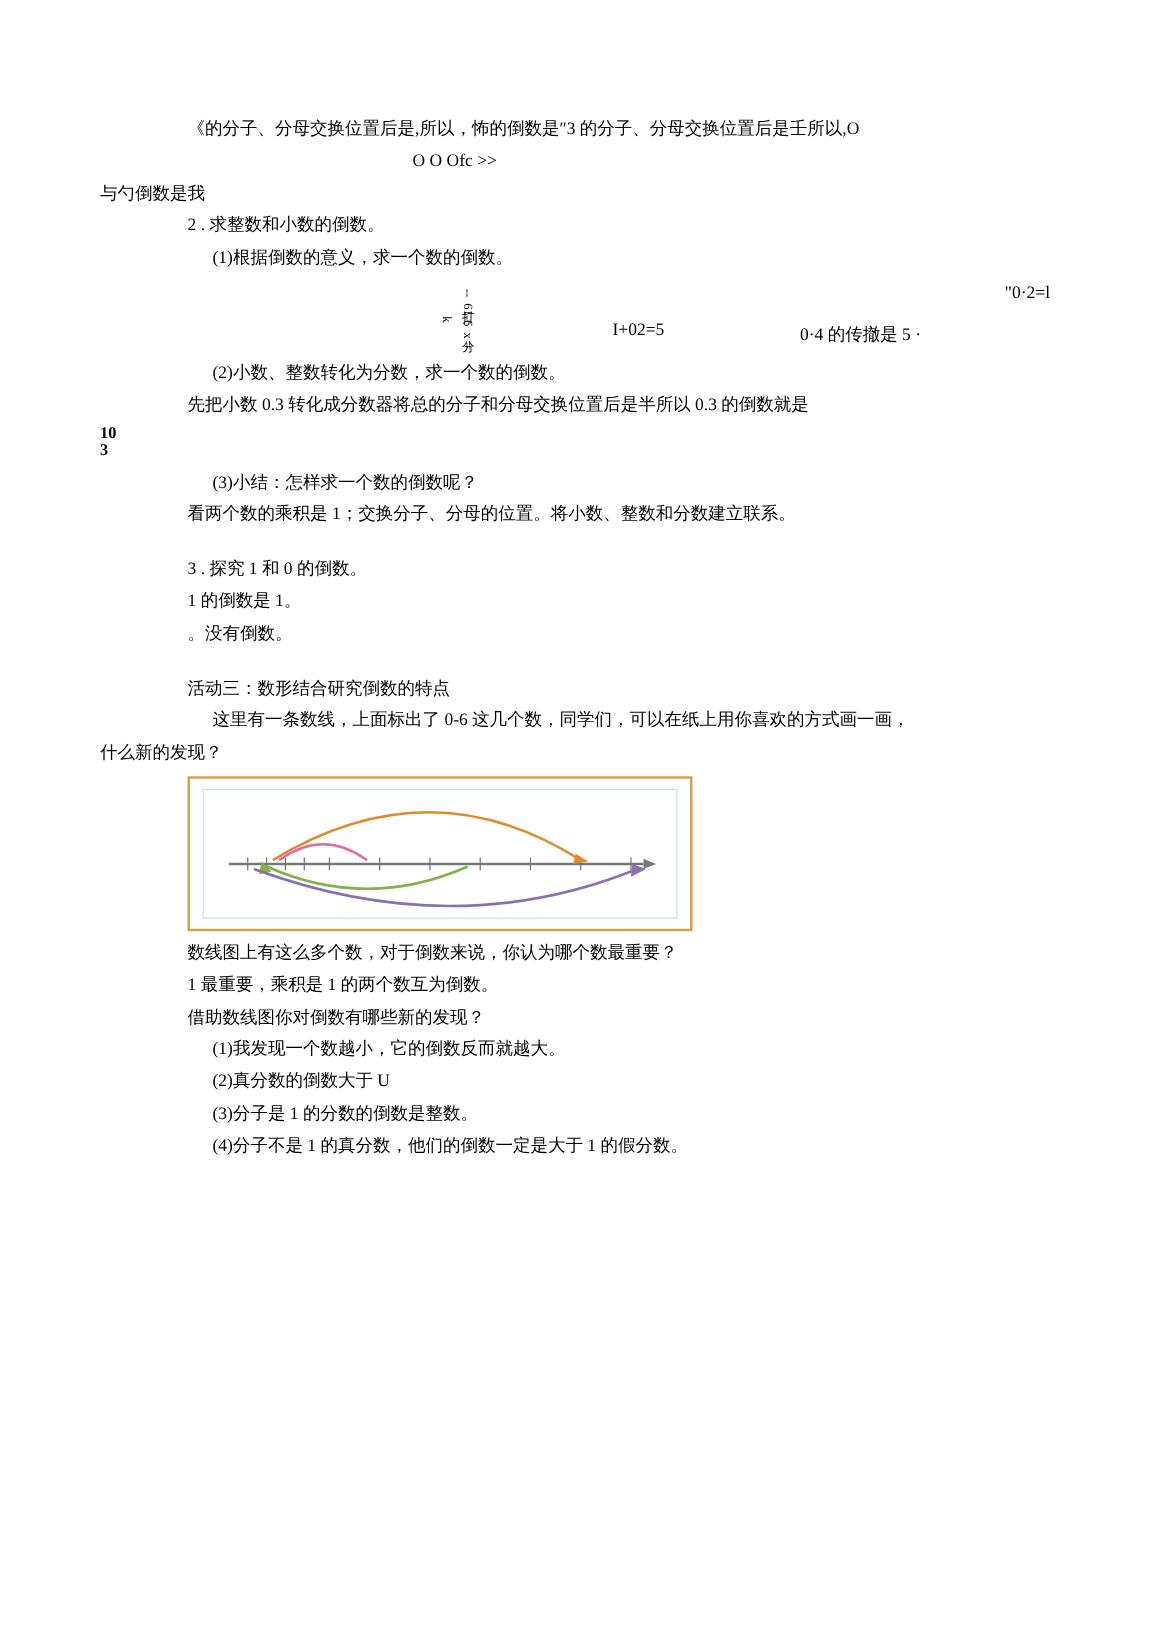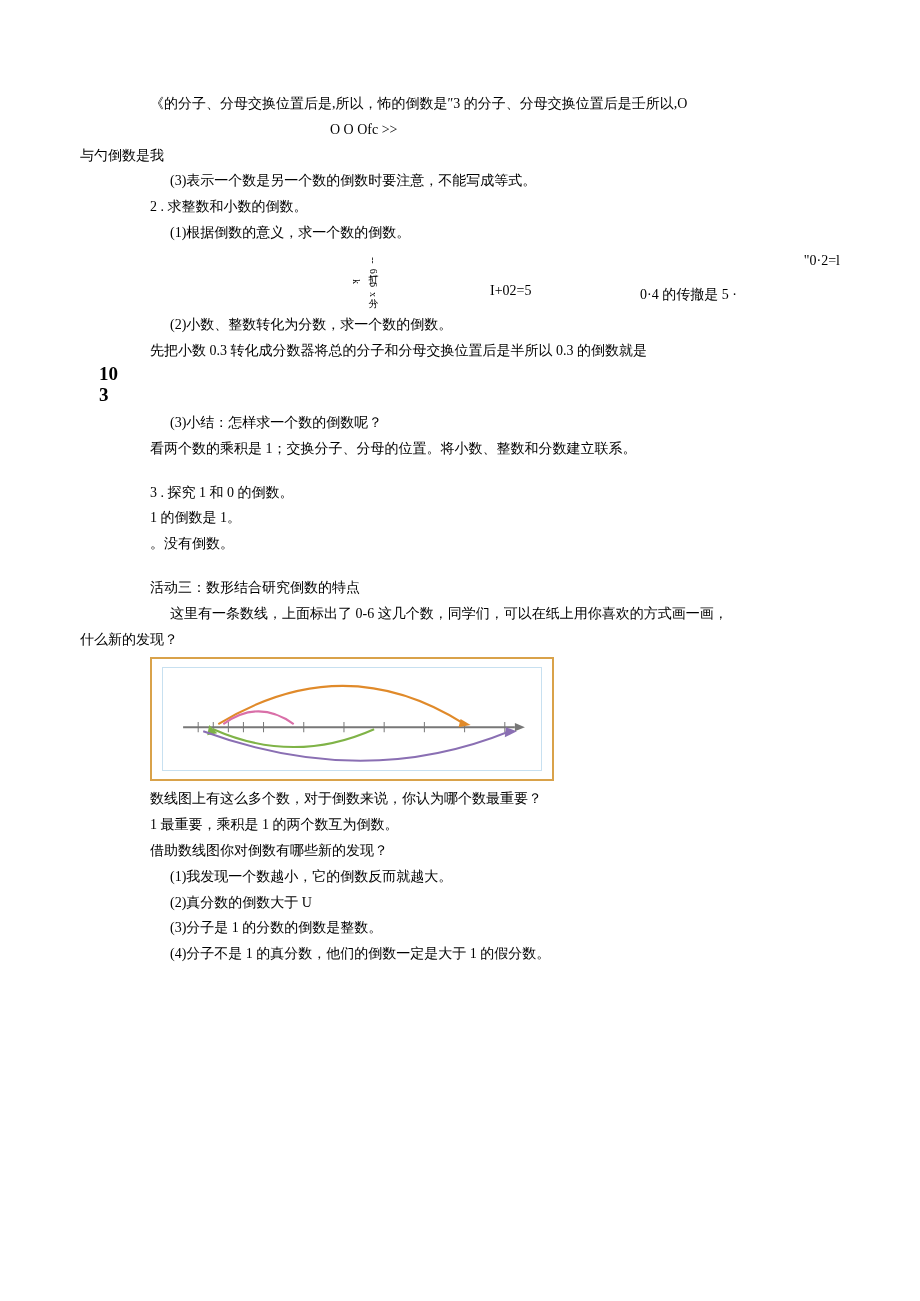--- a/index.html
+++ b/index.html
@@ -30,23 +30,22 @@
   .vertical-text {
     writing-mode: vertical-rl;
     font-size: 10px;
     text-align: center;
     display: inline-block;
     margin-top: 5px;
   }
   .frac {
     display: inline-block;
     font-weight: bold;
-    font-size: 19px;
+    font-size: 13px;
     line-height: 1.1;
-    margin-left: 19px;
   }
   .img-box {
     margin: 6px 0 6px 70px;
     width: 400px;
     height: 120px;
     border: 2px solid #d9a24a;
     background: #ffffff;
     position: relative;
     overflow: hidden;
   }
@@ -57,21 +56,20 @@
   }
 </style>
 </head>
 <body>
 
 <div class="page">
 
   <div class="line indent1">《的分子、分母交换位置后是,所以，怖的倒数是″3 的分子、分母交换位置后是壬所以,O</div>
   <div class="line" style="padding-left:250px;">O        O        Ofc                                            &gt;&gt;</div>
   <div class="line flush">与勺倒数是我</div>
-  <div class="line indent2">(3)表示一个数是另一个数的倒数时要注意，不能写成等式。</div>
   <div class="line indent1">2 . 求整数和小数的倒数。</div>
   <div class="line indent2">(1)根据倒数的意义，求一个数的倒数。</div>
 
   <div class="special-row" style="padding-left:160px;">
     <div class="col1">
       <span class="vertical-text">-- 打 61-6 分 x = k</span>
     </div>
     <div class="col2">
       <span>I+02=5</span>
     </div>

